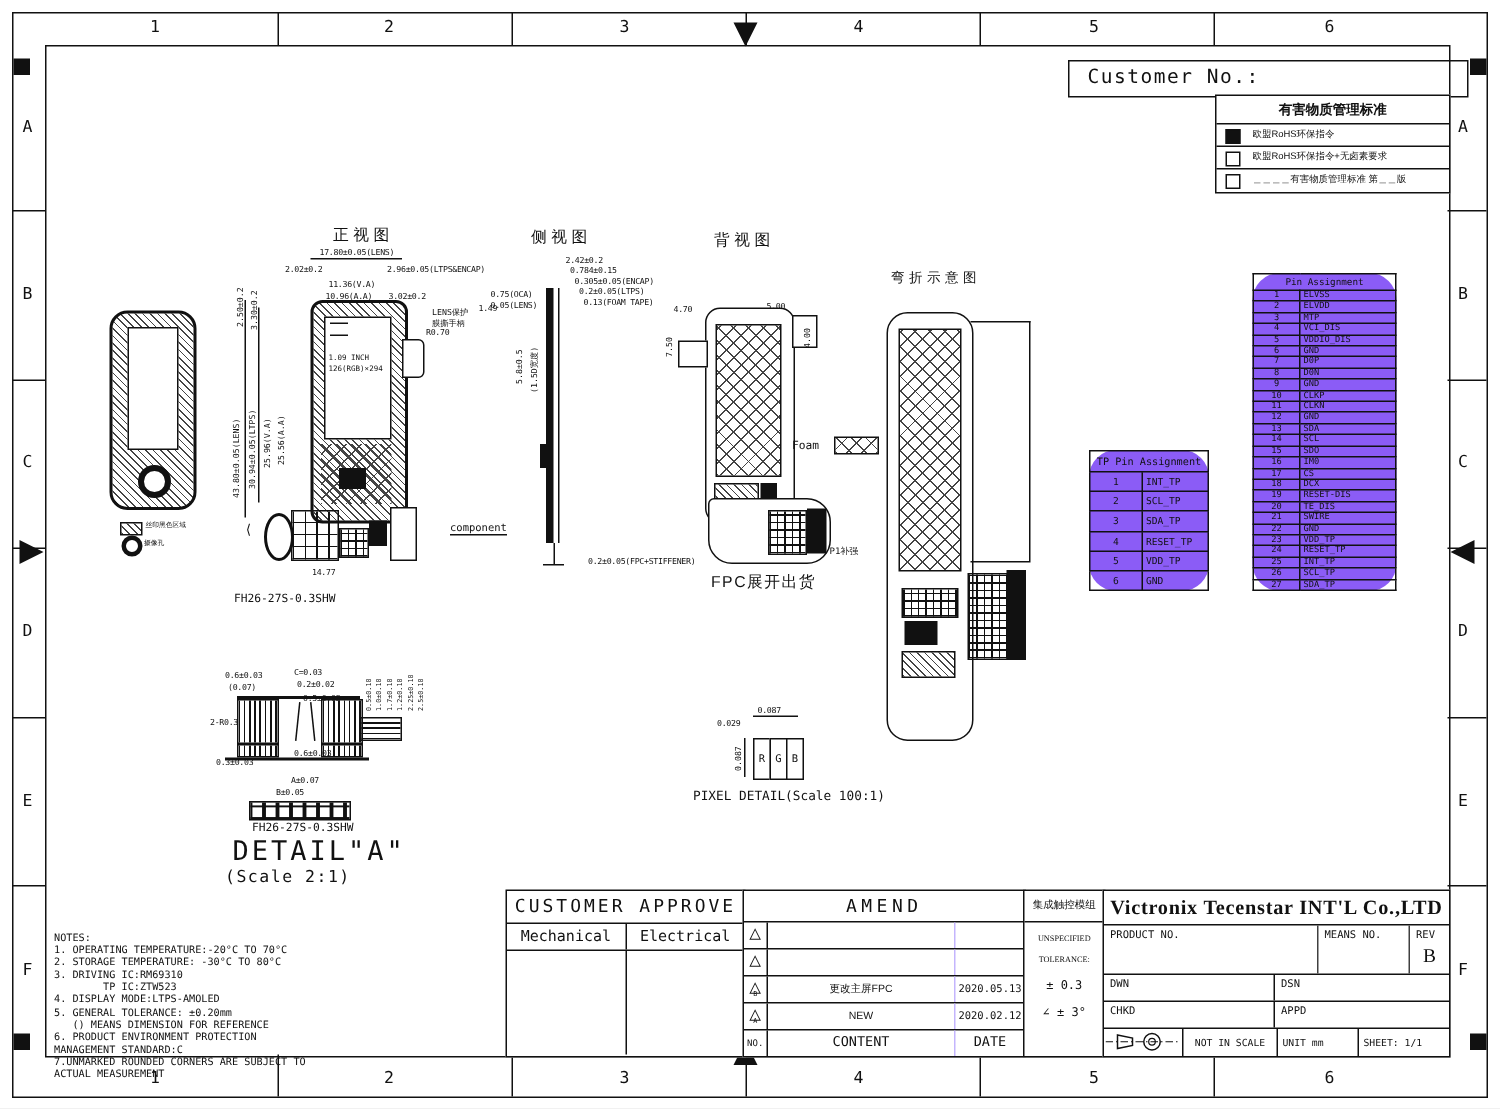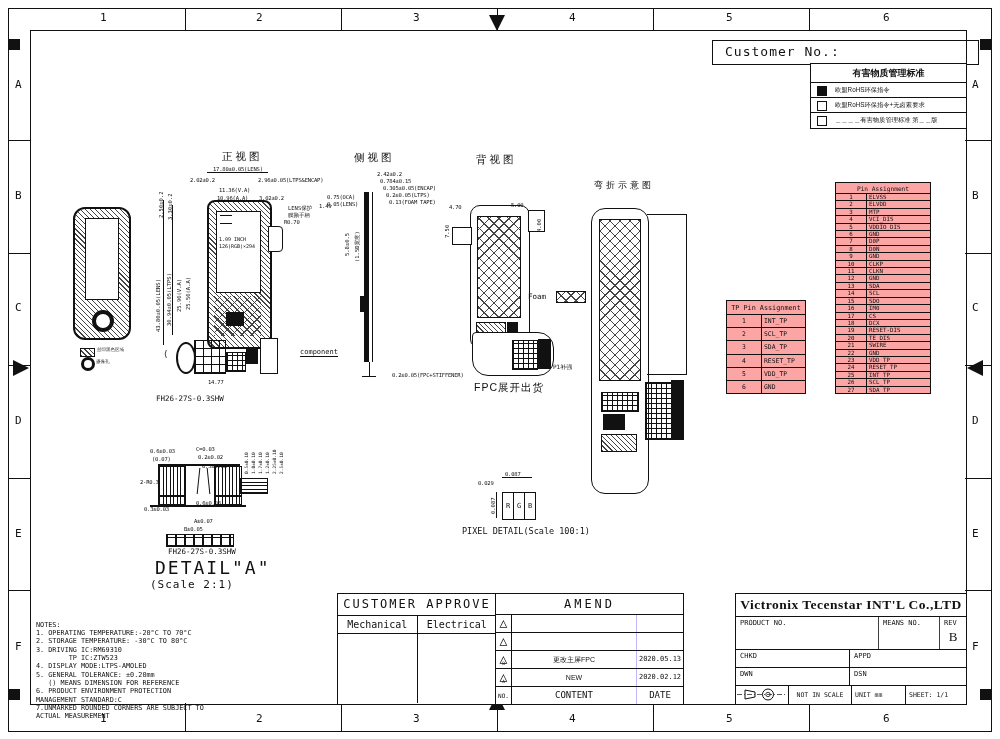--- a/index.html
+++ b/index.html
@@ -38,21 +38,21 @@
   .grid5{border:1px solid #111;background-image:repeating-linear-gradient(0deg,#111 0,#111 1px,transparent 1px,transparent 5px),
         repeating-linear-gradient(90deg,#111 0,#111 1px,transparent 1px,transparent 5px);}
   .vstripe{border:1px solid #111;background-image:repeating-linear-gradient(90deg,#111 0,#111 1px,transparent 1px,transparent 3.5px);}
   .hstripe{border:1px solid #111;background-image:repeating-linear-gradient(0deg,#111 0,#111 1px,transparent 1px,transparent 3.5px);}
   .arrow{position:absolute;width:0;height:0;}
   .arr-down{border-left:8px solid transparent;border-right:8px solid transparent;border-top:16px solid #111;}
   .arr-up{border-left:8px solid transparent;border-right:8px solid transparent;border-bottom:16px solid #111;}
   .arr-right{border-top:8px solid transparent;border-bottom:8px solid transparent;border-left:16px solid #111;}
   .arr-left{border-top:8px solid transparent;border-bottom:8px solid transparent;border-right:16px solid #111;}
   
-  .ptable{position:absolute;border-collapse:collapse;background:#fca5a5;}
+  .ptable{position:absolute;border-collapse:collapse;background:#8b5cf6;border-radius:18px;}
   .ptable td,.ptable th{border:1px solid #111;font-weight:normal;padding:0 2px;white-space:nowrap;}
   .pin-tbl{left:835px;top:182px;width:96px;}
   .pin-tbl th{font-size:6.2px;height:10px;text-align:center;}
   .pin-tbl td{font-size:5.8px;height:6.4px;line-height:6.4px;}
   .pin-tbl td:first-child{width:26px;text-align:center;}
   .tp-tbl{left:726px;top:300px;width:80px;}
   .tp-tbl th{font-size:6.8px;height:13px;text-align:center;}
   .tp-tbl td{font-size:6.4px;height:12.2px;}
   .tp-tbl td:first-child{width:30px;text-align:center;}
   
@@ -592,38 +592,45 @@
           <div class="c3">2020.02.12</div>
         </div>
       </div>
     <div class="arow foot" style="flex:0 0 17px;border-top:1px solid #111">
       <div class="c1">NO.</div>
       <div class="c2">CONTENT</div>
       <div class="c3">DATE</div>
     </div>
   </div>
 
+  <div class="bb tol">
+    <div class="mod">集成触控模组</div>
+    <div class="t1">UNSPECIFIED</div>
+    <div class="t1">TOLERANCE:</div>
+    <div class="tv">± 0.3</div>
+    <div class="tv">∠ ± 3°</div>
+  </div>
 
   <div class="bb tb">
     <div class="comp">Victronix Tecenstar INT'L Co.,LTD</div>
     <div class="r2">
       <div class="cell pn">PRODUCT NO.</div>
       <div class="cell dn">MEANS NO.</div>
       <div class="cell rv">
         <span>REV</span>
         <div class="rvv">B</div>
       </div>
     </div>
     <div class="r34">
+      <div class="a">DWN</div>
+      <div class="b">DSN</div>
+    </div>
+    <div class="r34">
       <div class="a">CHKD</div>
       <div class="b">APPD</div>
-    </div>
-    <div class="r34">
-      <div class="a">DWN</div>
-      <div class="b">DSN</div>
     </div>
     <div class="r5">
       <div class="sym">
         <svg width="50" height="17" viewBox="0 0 50 17" style="position:absolute;left:1px;top:0">
           <line x1="0" y1="8.5" x2="50" y2="8.5" stroke="#111" stroke-width="0.7" stroke-dasharray="5,2,1,2"></line>
           <path d="M8 4 L18 6 L18 11 L8 13 Z" fill="none" stroke="#111" stroke-width="1"></path>
           <circle cx="31" cy="8.5" r="5.5" fill="none" stroke="#111" stroke-width="1"></circle>
           <circle cx="31" cy="8.5" r="2.2" fill="none" stroke="#111" stroke-width="0.8"></circle>
         </svg>
       </div>

